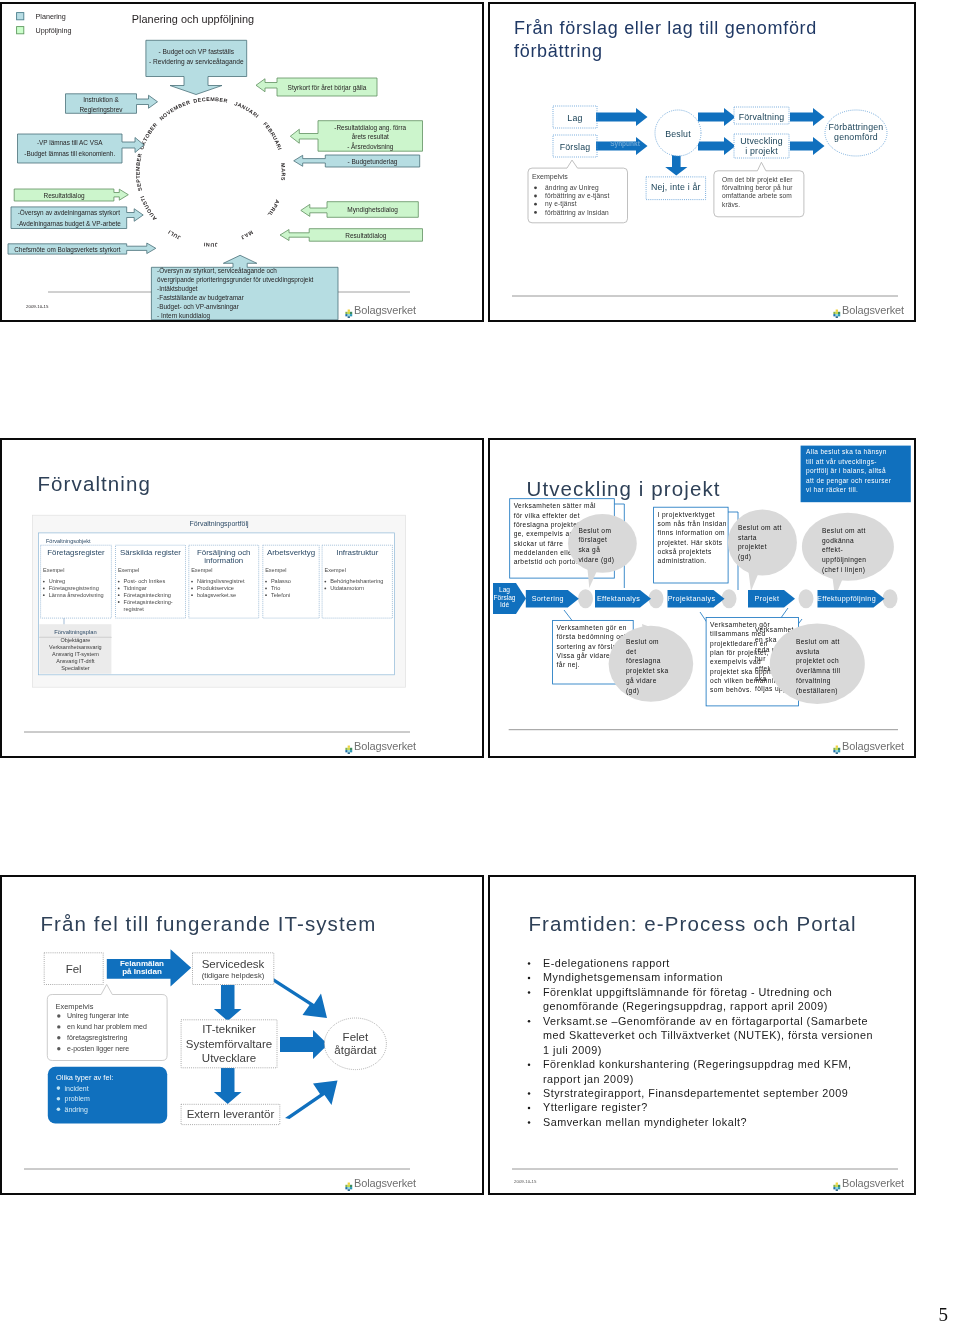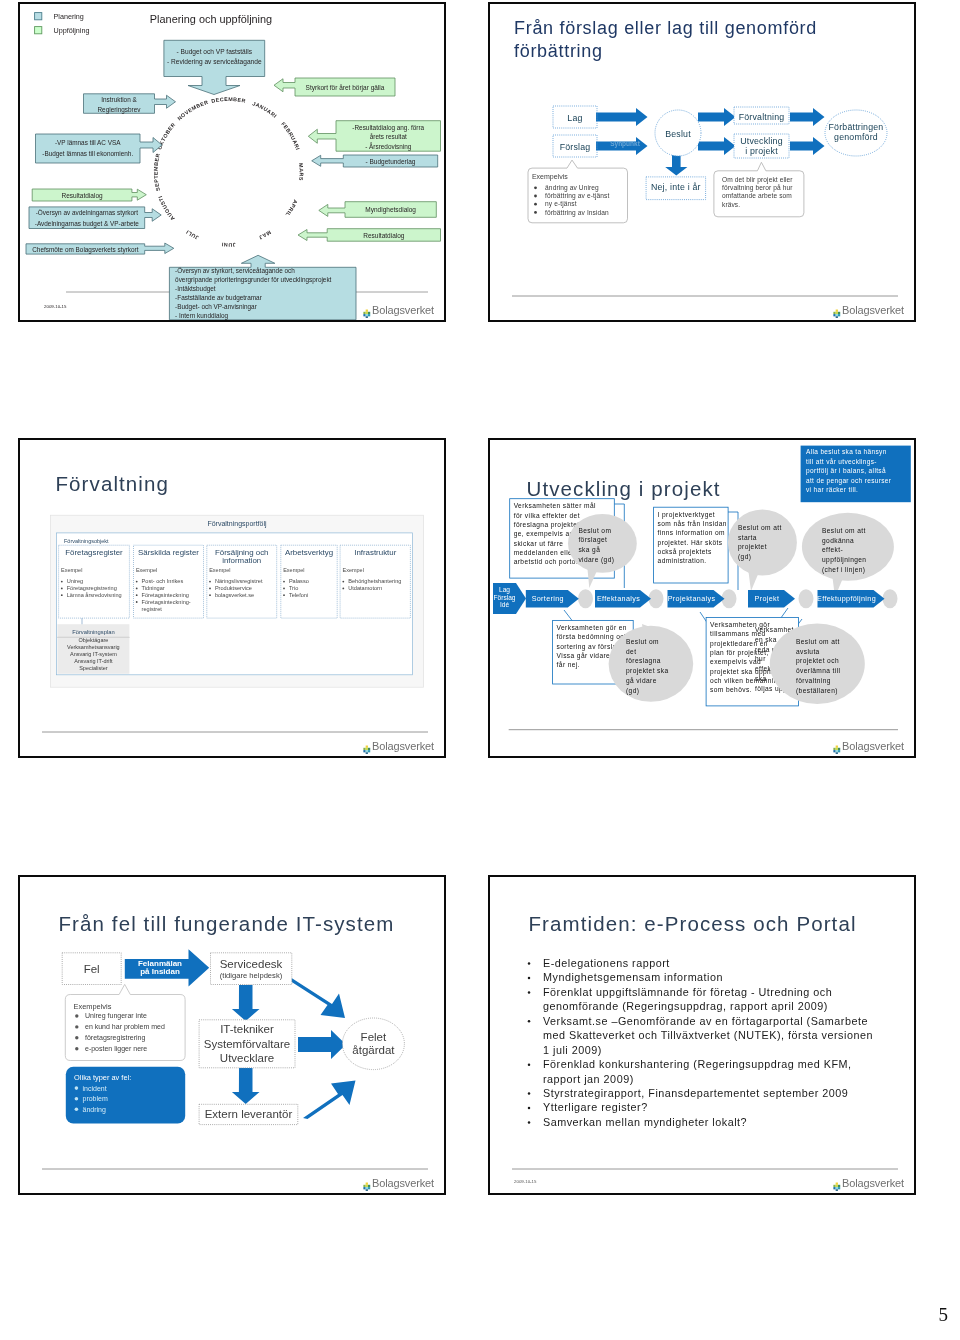--- a/index.html
+++ b/index.html
@@ -1,19 +1,19 @@
 <!DOCTYPE html>
 <html><head>
 <meta charset="utf-8">
 <style>
   html,body{margin:0;padding:0;background:#fff;}
   body{width:960px;height:1340px;position:relative;font-family:"Liberation Sans",sans-serif;overflow:hidden;-webkit-font-smoothing:antialiased;}
   .page{position:absolute;left:0;top:0;width:960px;height:1340px;}
   .slide{position:absolute;border:2px solid #0a0a0a;background:#fff;box-sizing:border-box;overflow:hidden;}
-  .sl-l{left:18px;width:428px;text-decoration:underline;}
+  .sl-l{left:0;width:484px;text-decoration:underline;}
   .sl-r{left:488px;width:428px;}
   .row1{top:2px;height:320px;}
   .row2{top:438px;height:320px;}
   .row3{top:875px;height:320px;text-align:center;}
   .pagenum{position:absolute;right:12px;bottom:14px;font-family:"Liberation Serif",serif;font-size:19px;color:#111;}
   .logo{position:absolute;display:flex;align-items:center;gap:3px;}
   .logo .lt{font-family:"Liberation Sans",sans-serif;color:#6d6d6d;letter-spacing:-0.2px;}
 
   
   #s1 .s1svg{position:absolute;left:0;top:0;}

